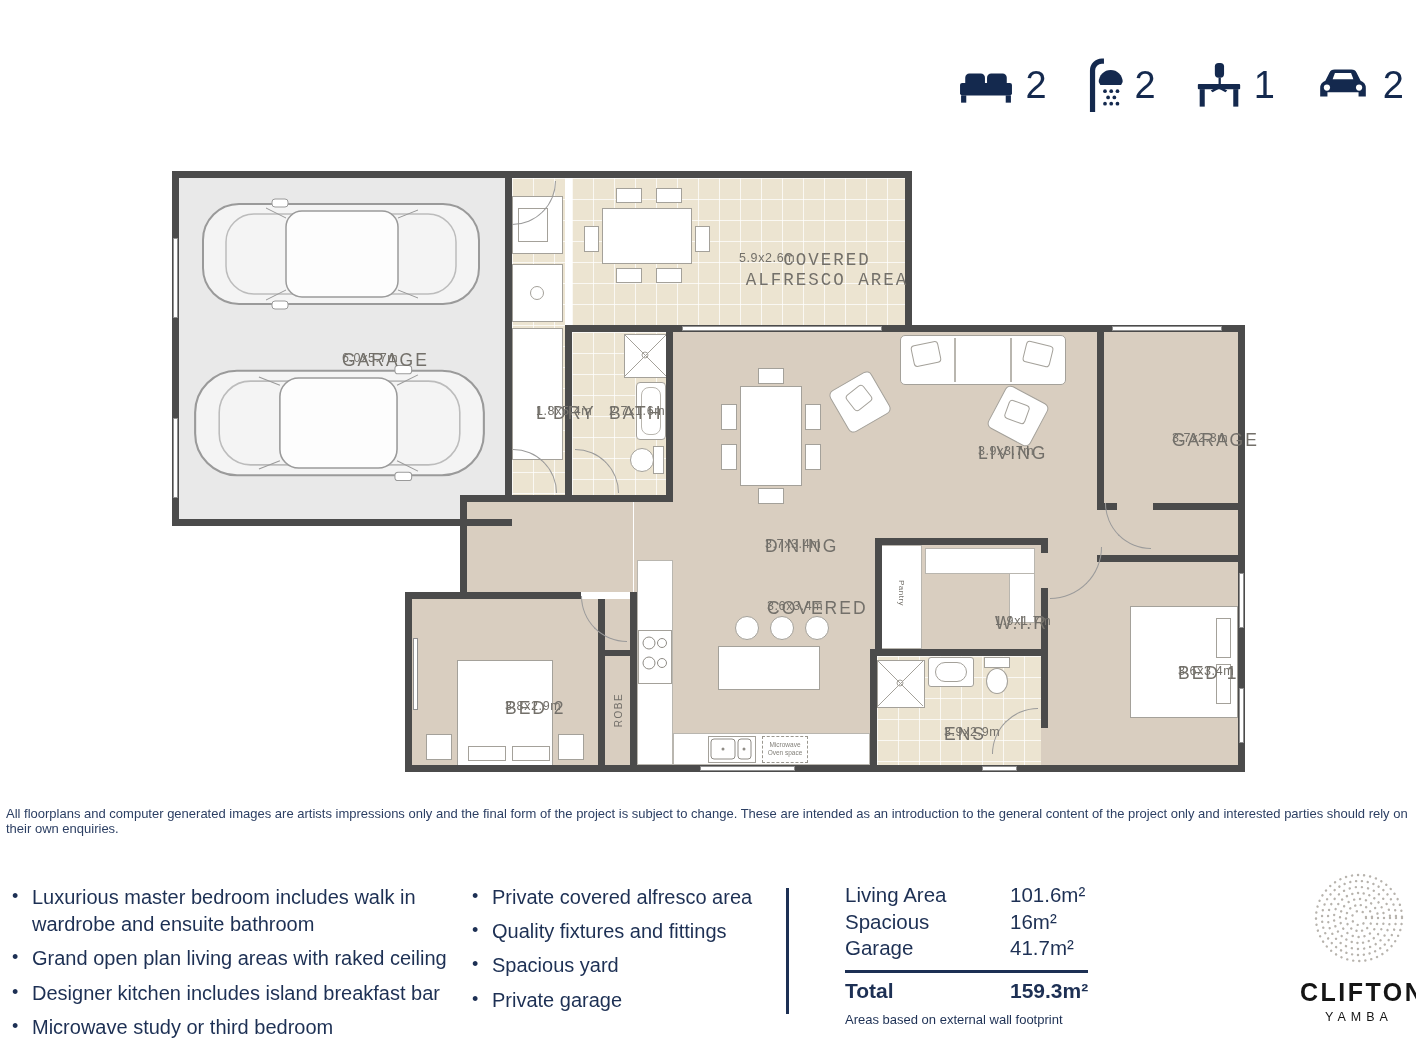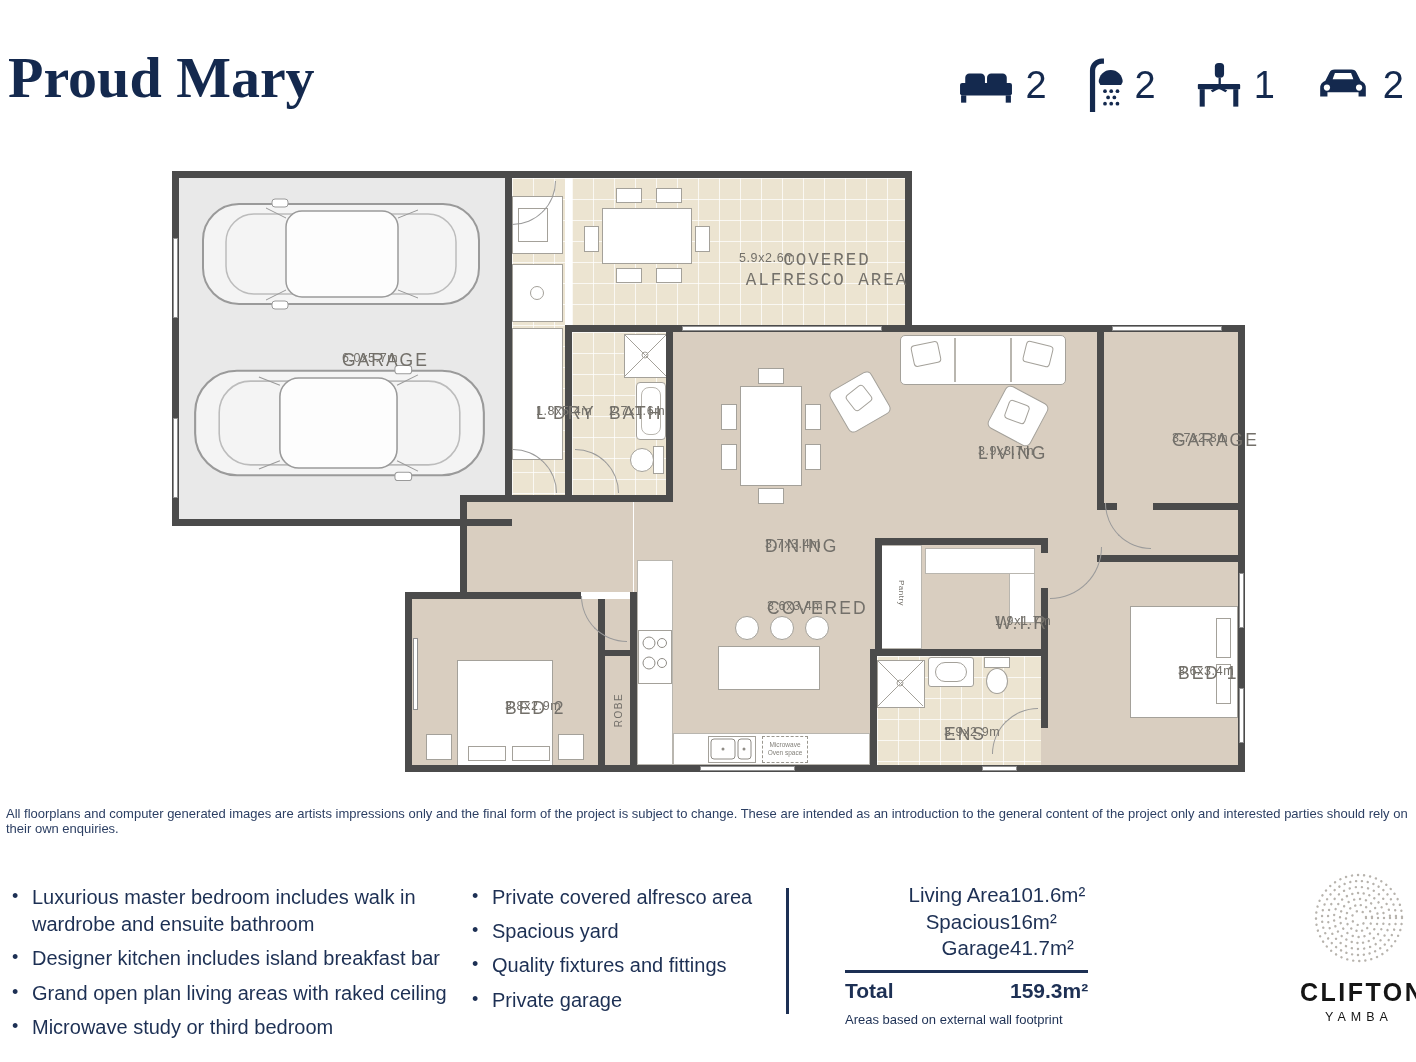--- a/index.html
+++ b/index.html
@@ -49,35 +49,34 @@
   
   .bottom { position:absolute; left:0; top:880px; width:1416px; height:180px; color:#1d3054; }
   .features { position:absolute; list-style:none; }
   .features li { position:relative; padding-left:24px; font-size:20px; line-height:1.36; margin-bottom:7px; }
   .features li::before { content:"•"; position:absolute; left:4px; top:0; font-size:18px; }
   .col1 { left:8px; top:4px; width:462px; }
   .col2 { left:468px; top:4px; width:290px; }
   .vdivider { position:absolute; left:786px; top:8px; width:2.5px; height:126px; background:#1d3054; }
   .areas { position:absolute; left:845px; top:2px; width:250px; }
   .arow { display:flex; font-size:20.5px; line-height:26.5px; }
-  .arow .alab { width:165px;text-align:right; }
+  .arow .alab { width:165px; }
   .aline { border-top:3px solid #1d3054; margin:8px 0 6px 0; width:243px; }
   .atotal { display:flex; font-size:21px; font-weight:bold; }
   .atotal .alab { width:165px; }
   .afoot { margin-top:9px; font-size:13px; }
   .logo { position:absolute; left:1300px; top:-12px; width:118px; text-align:center; }
   .logo .lname { font-size:25px; font-weight:bold; color:#151515; letter-spacing:2.5px; margin-top:6px; }
   .logo .lloc { font-size:12.5px; color:#151515; letter-spacing:5px; margin-top:3px; }
 </style>
 </head>
 <body>
 
 <div class="page">
 
-  <h1 class="title">Proud Mary</h1>
   <div class="stats">
     <div class="stat">
       <svg width="54" height="36" viewBox="0 0 52 34">
         <g fill="#14294e">
           <path d="M6 16 v-6 a4 4 0 0 1 4-4 h11 a4 4 0 0 1 4 4 v6 z"></path>
           <path d="M27 16 v-6 a4 4 0 0 1 4-4 h11 a4 4 0 0 1 4 4 v6 z"></path>
           <rect x="1" y="15" width="50" height="12" rx="2"></rect>
           <rect x="2" y="27" width="5" height="7"></rect>
           <rect x="45" y="27" width="5" height="7"></rect>
         </g>
@@ -355,28 +354,28 @@
       <div class="rdims">3.9x2.9m</div>
     </div>
     <div class="vtext" style="left:446px;top:542px;">ROBE</div>
   </div>
 
   <p class="disclaimer">All floorplans and computer generated images are artists impressions only and the final form of the project is subject to change. These are intended as an introduction to the general content of the project only and interested parties should rely on their own enquiries.</p>
 
   <div class="bottom">
     <ul class="features col1">
       <li>Luxurious master bedroom includes walk in wardrobe and ensuite bathroom</li>
+      <li>Grand open plan living areas with raked ceiling</li>
       <li>Designer kitchen includes island breakfast bar</li>
-      <li>Grand open plan living areas with raked ceiling</li>
       <li>Microwave study or third bedroom</li>
     </ul>
     <ul class="features col2">
       <li>Private covered alfresco area</li>
+      <li>Quality fixtures and fittings</li>
       <li>Spacious yard</li>
-      <li>Quality fixtures and fittings</li>
       <li>Private garage</li>
     </ul>
     <div class="vdivider"></div>
     <div class="areas">
       <div class="arow">
         <span class="alab">Living Area</span>
         <span class="aval">101.6m²</span>
       </div>
       <div class="arow">
         <span class="alab">Spacious</span>

